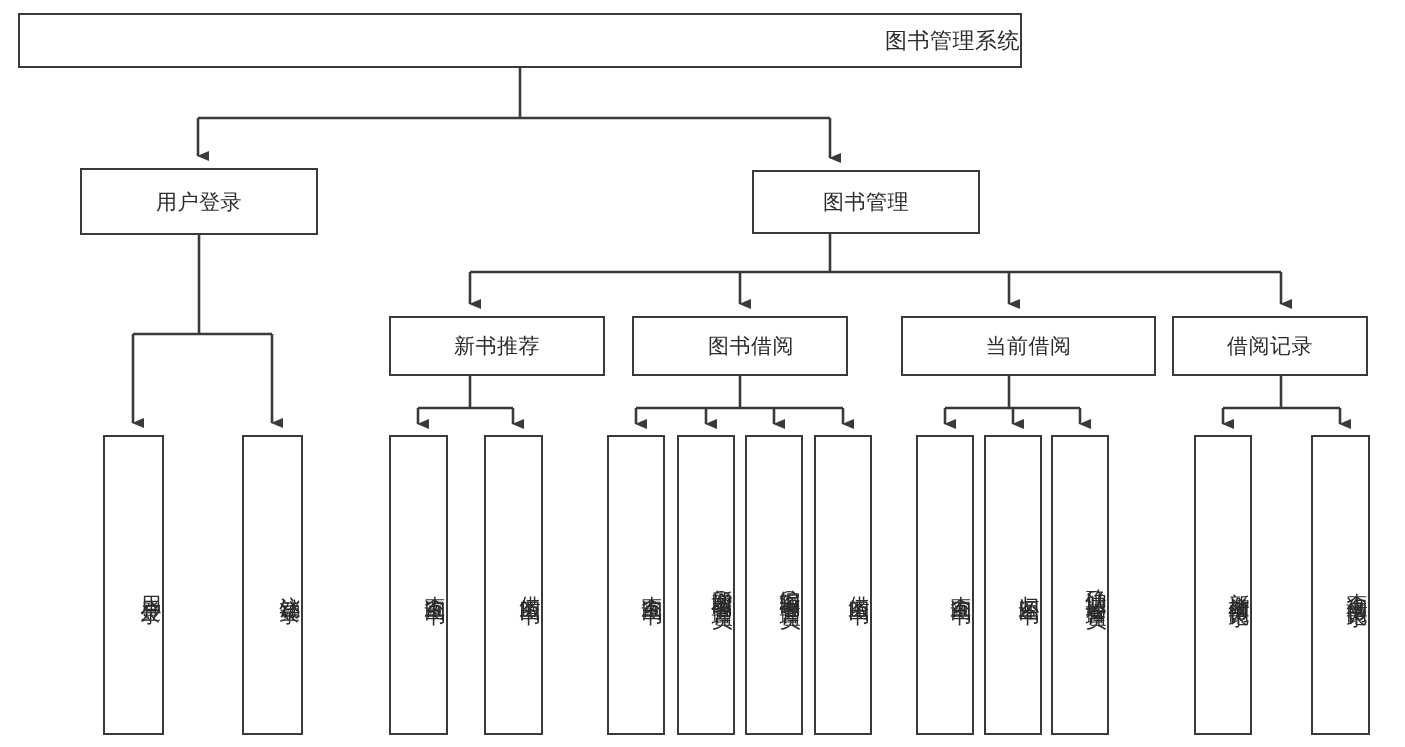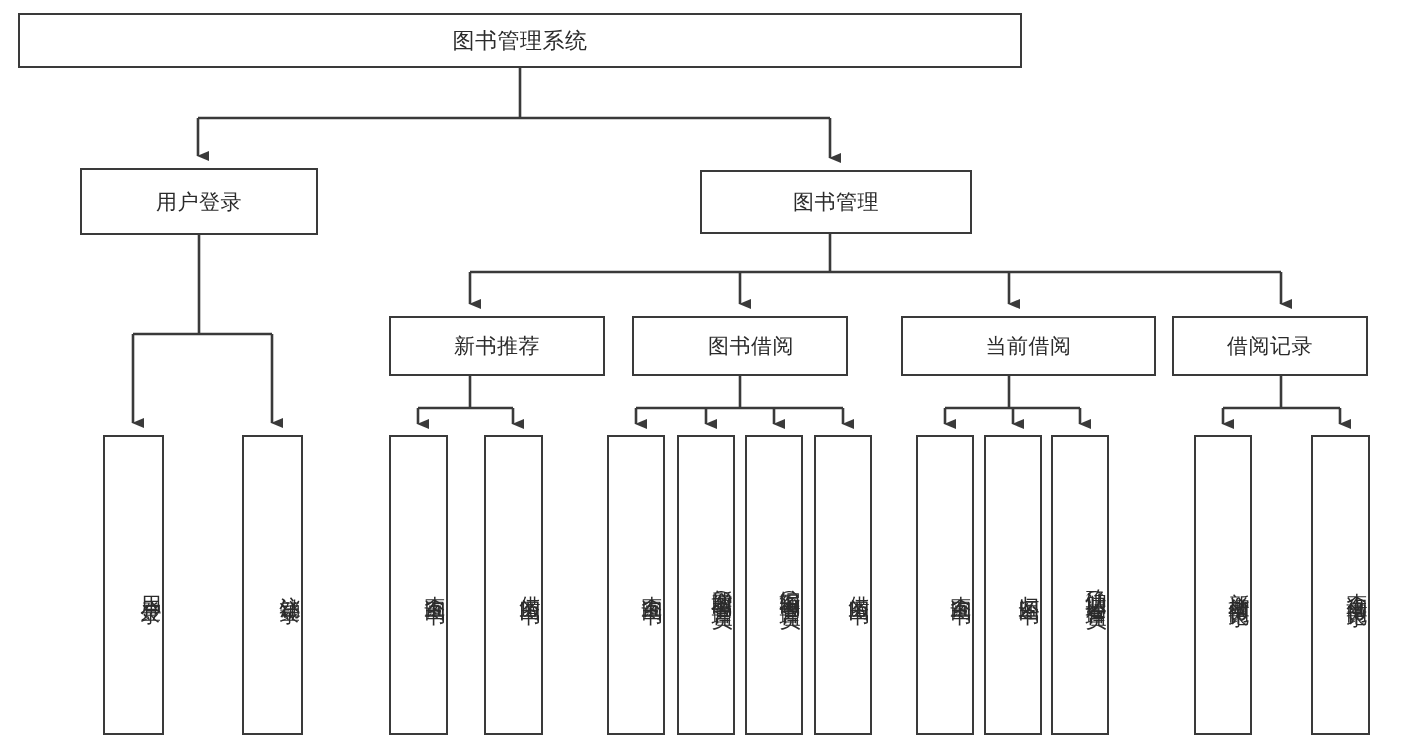--- a/index.html
+++ b/index.html
@@ -112,28 +112,28 @@
       <path d="M 1013 408 L 1013 424" marker-end="url(#arrow)"></path>
       <path d="M 1080 408 L 1080 424" marker-end="url(#arrow)"></path>
 
       <path d="M 1281 376 L 1281 408"></path>
       <path d="M 1223 408 L 1340 408"></path>
       <path d="M 1223 408 L 1223 424" marker-end="url(#arrow)"></path>
       <path d="M 1340 408 L 1340 424" marker-end="url(#arrow)"></path>
     </g>
   </svg>
 
-  <div class="node horizontal root" style="left:18px; top:13px; width:1004px; height:55px;">
+  <div class="node horizontal root" style="left:18px; top:13px; width:1004px; height:55px;justify-content:flex-end;">
     <span>图书管理系统</span>
   </div>
 
   <div class="node horizontal" style="left:80px; top:168px; width:238px; height:67px;">
     <span>用户登录</span>
   </div>
-  <div class="node horizontal" style="left:700px; top:170px; width:272px; height:64px;">
+  <div class="node horizontal" style="left:752px; top:170px; width:228px; height:64px;">
     <span>图书管理</span>
   </div>
 
   <div class="node horizontal" style="left:362px; top:316px; width:216px; height:60px;margin-left:27px;">
     <span>新书推荐</span>
   </div>
   <div class="node horizontal" style="left:632px; top:316px; width:216px; height:60px;padding-left:22px;">
     <span>图书借阅</span>
   </div>
   <div class="node horizontal" style="left:901px; top:316px; width:255px; height:60px;">

